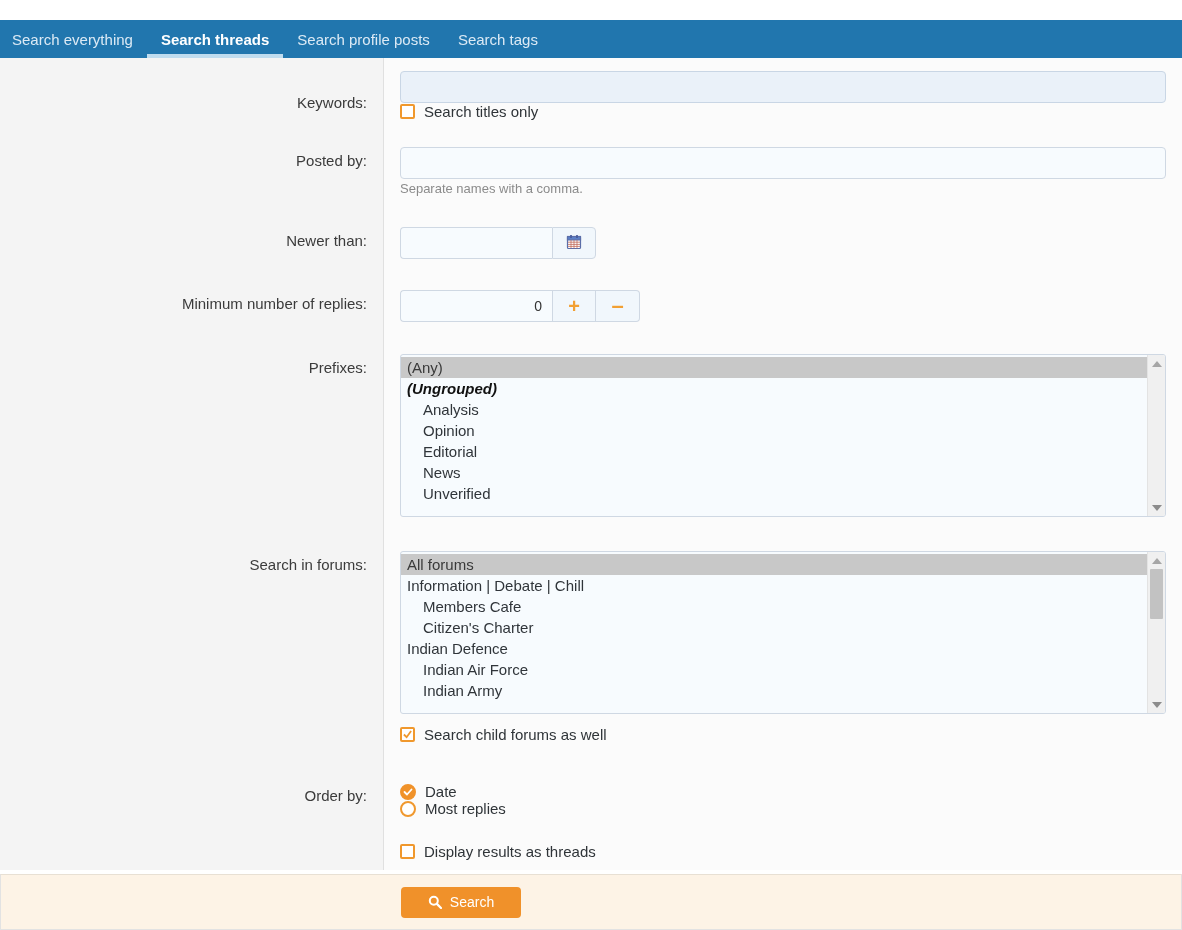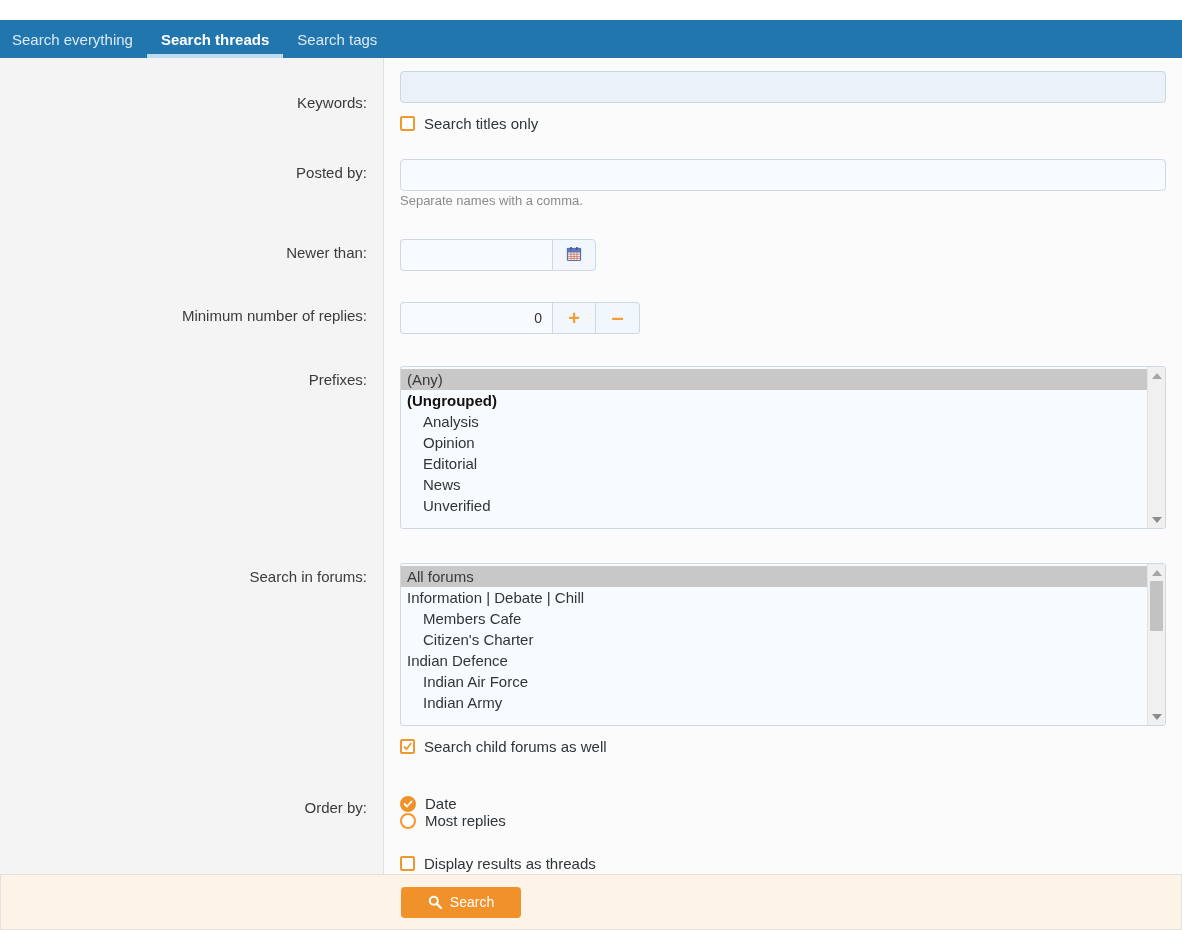--- a/index.html
+++ b/index.html
@@ -141,21 +141,21 @@
     font-size:15px;
     color:#30353a;
     line-height:21px;
     height:21px;
     padding:0 6px;
     white-space:nowrap;
     overflow:hidden;
     cursor:pointer;
   }
   .opt.sel{background:#c8c8c8;color:#3a3a3a;}
-  .opt.bold{font-weight:bold;color:#111;}
+  .opt.bold{font-weight:bold;color:#111;font-style:italic;}
   .opt.ind1{padding-left:22px;}
   .scroll{
     width:17px;min-width:17px;
     background:#f0f0f0;
     border-left:1px solid #e3e3e3;
     position:relative;
     cursor:pointer;
   }
   .arrow{
     position:absolute;left:0;right:0;
@@ -233,32 +233,35 @@
 <div class="page">
 
   <div class="tabbar">
     <div class="tab">
       <span>Search everything</span>
     </div>
     <div class="tab active">
       <span>Search threads</span>
     </div>
     <div class="tab">
+      <span>Search profile posts</span>
+    </div>
+    <div class="tab">
       <span>Search tags</span>
     </div>
   </div>
 
   <div class="grid">
 
     <div class="cellL" style="padding-top:36px;">
       <span>Keywords:</span>
     </div>
     <div class="cellR" style="padding-top:13px;padding-bottom:12px;">
       <input class="txt keywords" type="text" placeholder="" value="" style="">
-      <div class="optrow" style="margin-top:12px;">
+      <div class="optrow" style="">
         <span class="cbox"></span>
         <span class="optlabel">Search titles only</span>
       </div>
     </div>
 
     <div class="cellL" style="padding-top:20px;">
       <span>Posted by:</span>
     </div>
     <div class="cellR" style="padding-top:15px;padding-bottom:14px;">
       <input class="txt" type="text" placeholder="" value="" style="">

